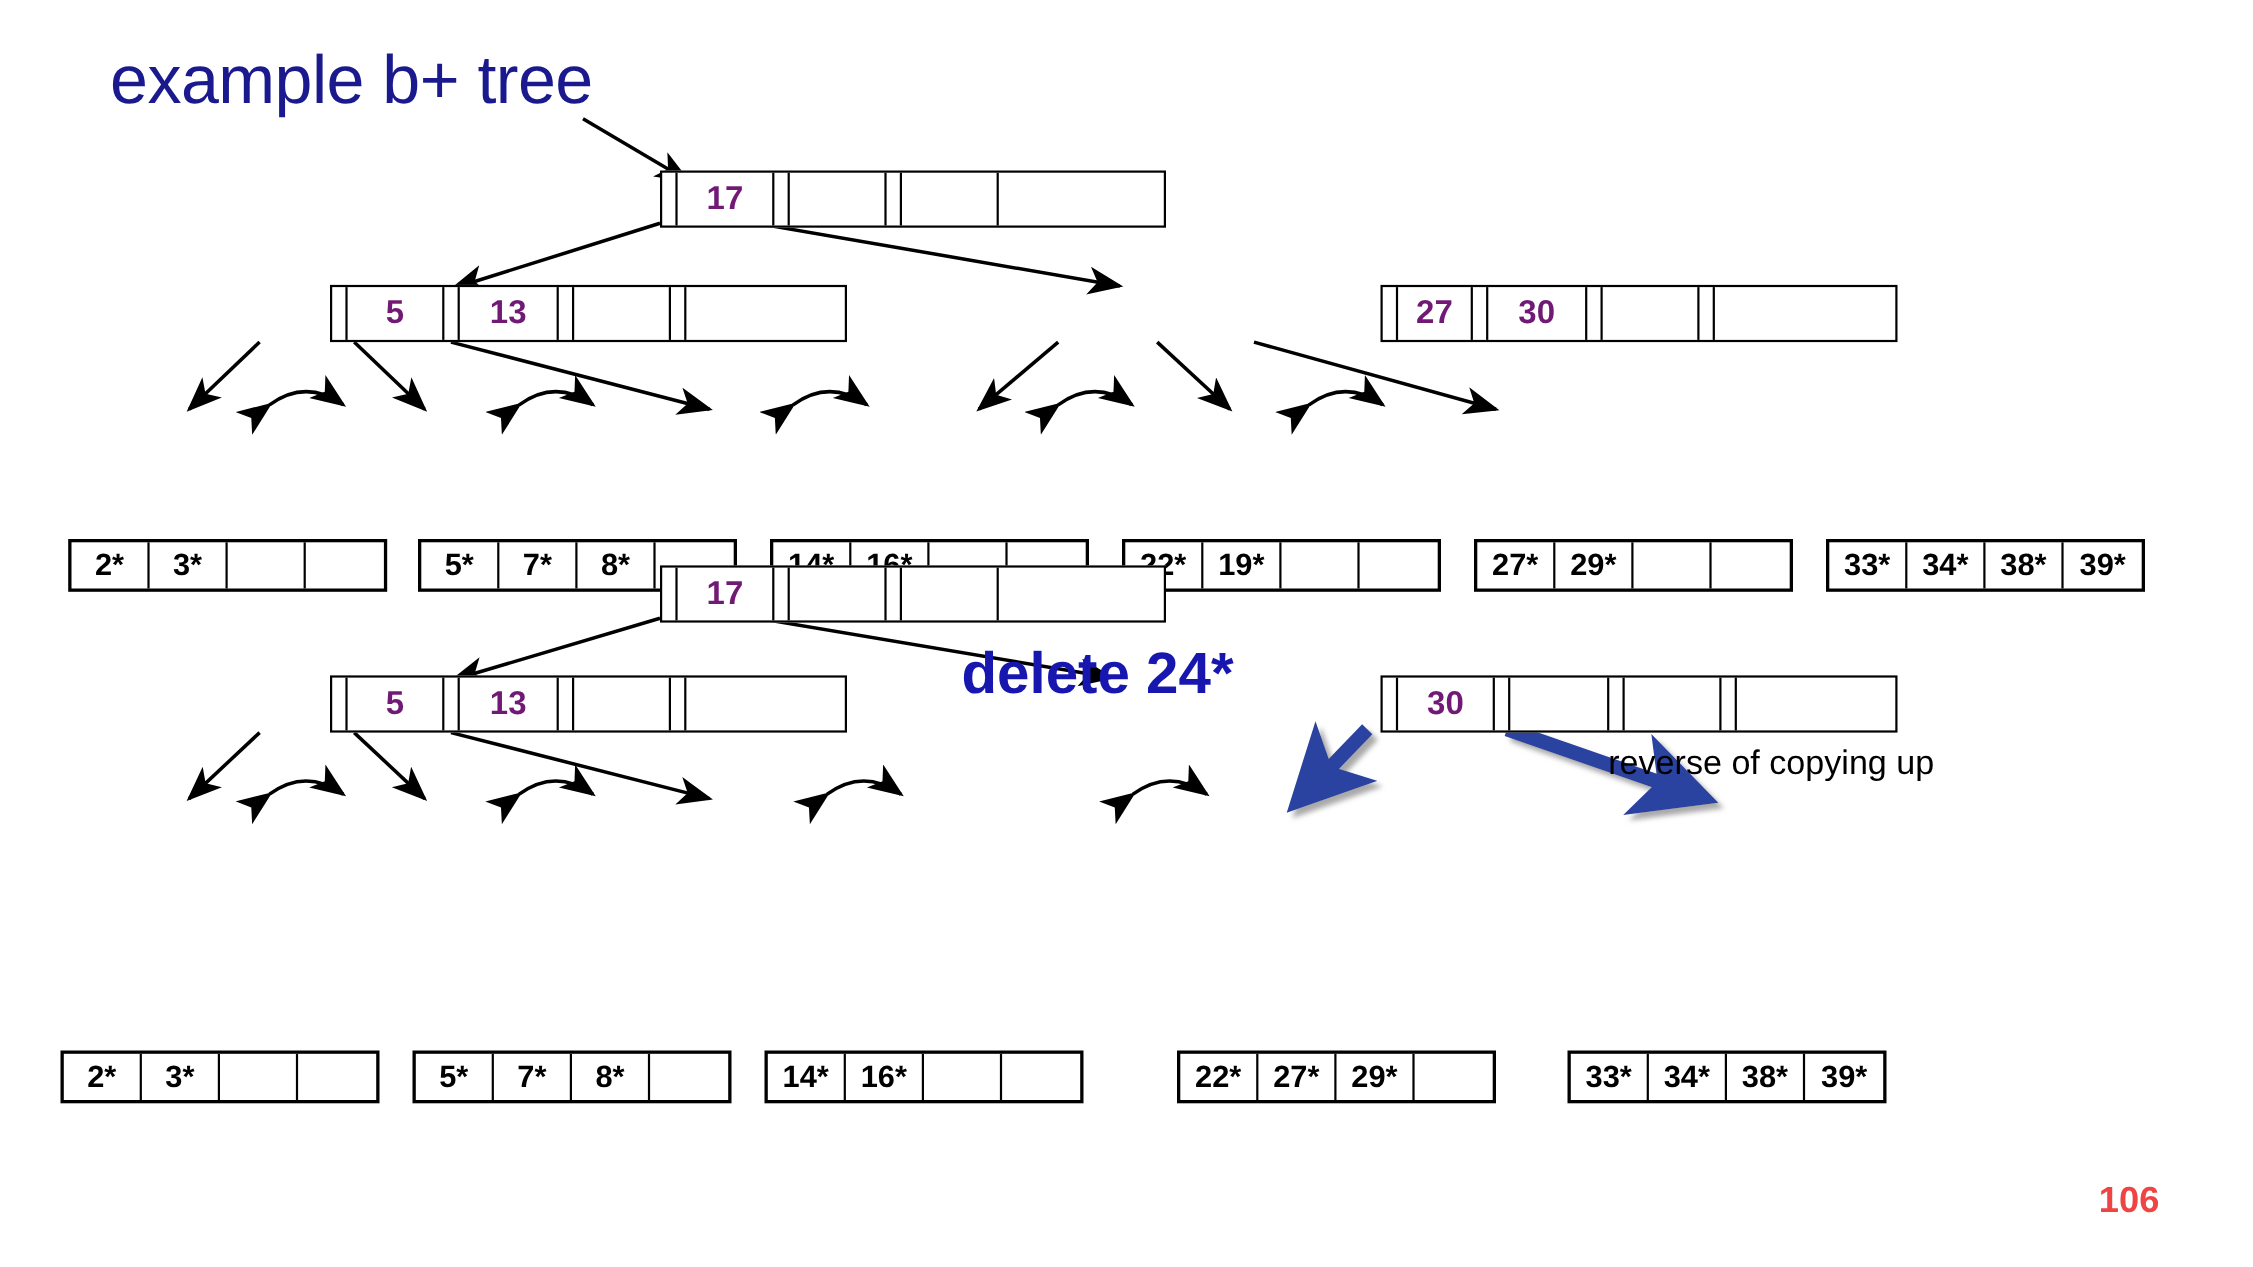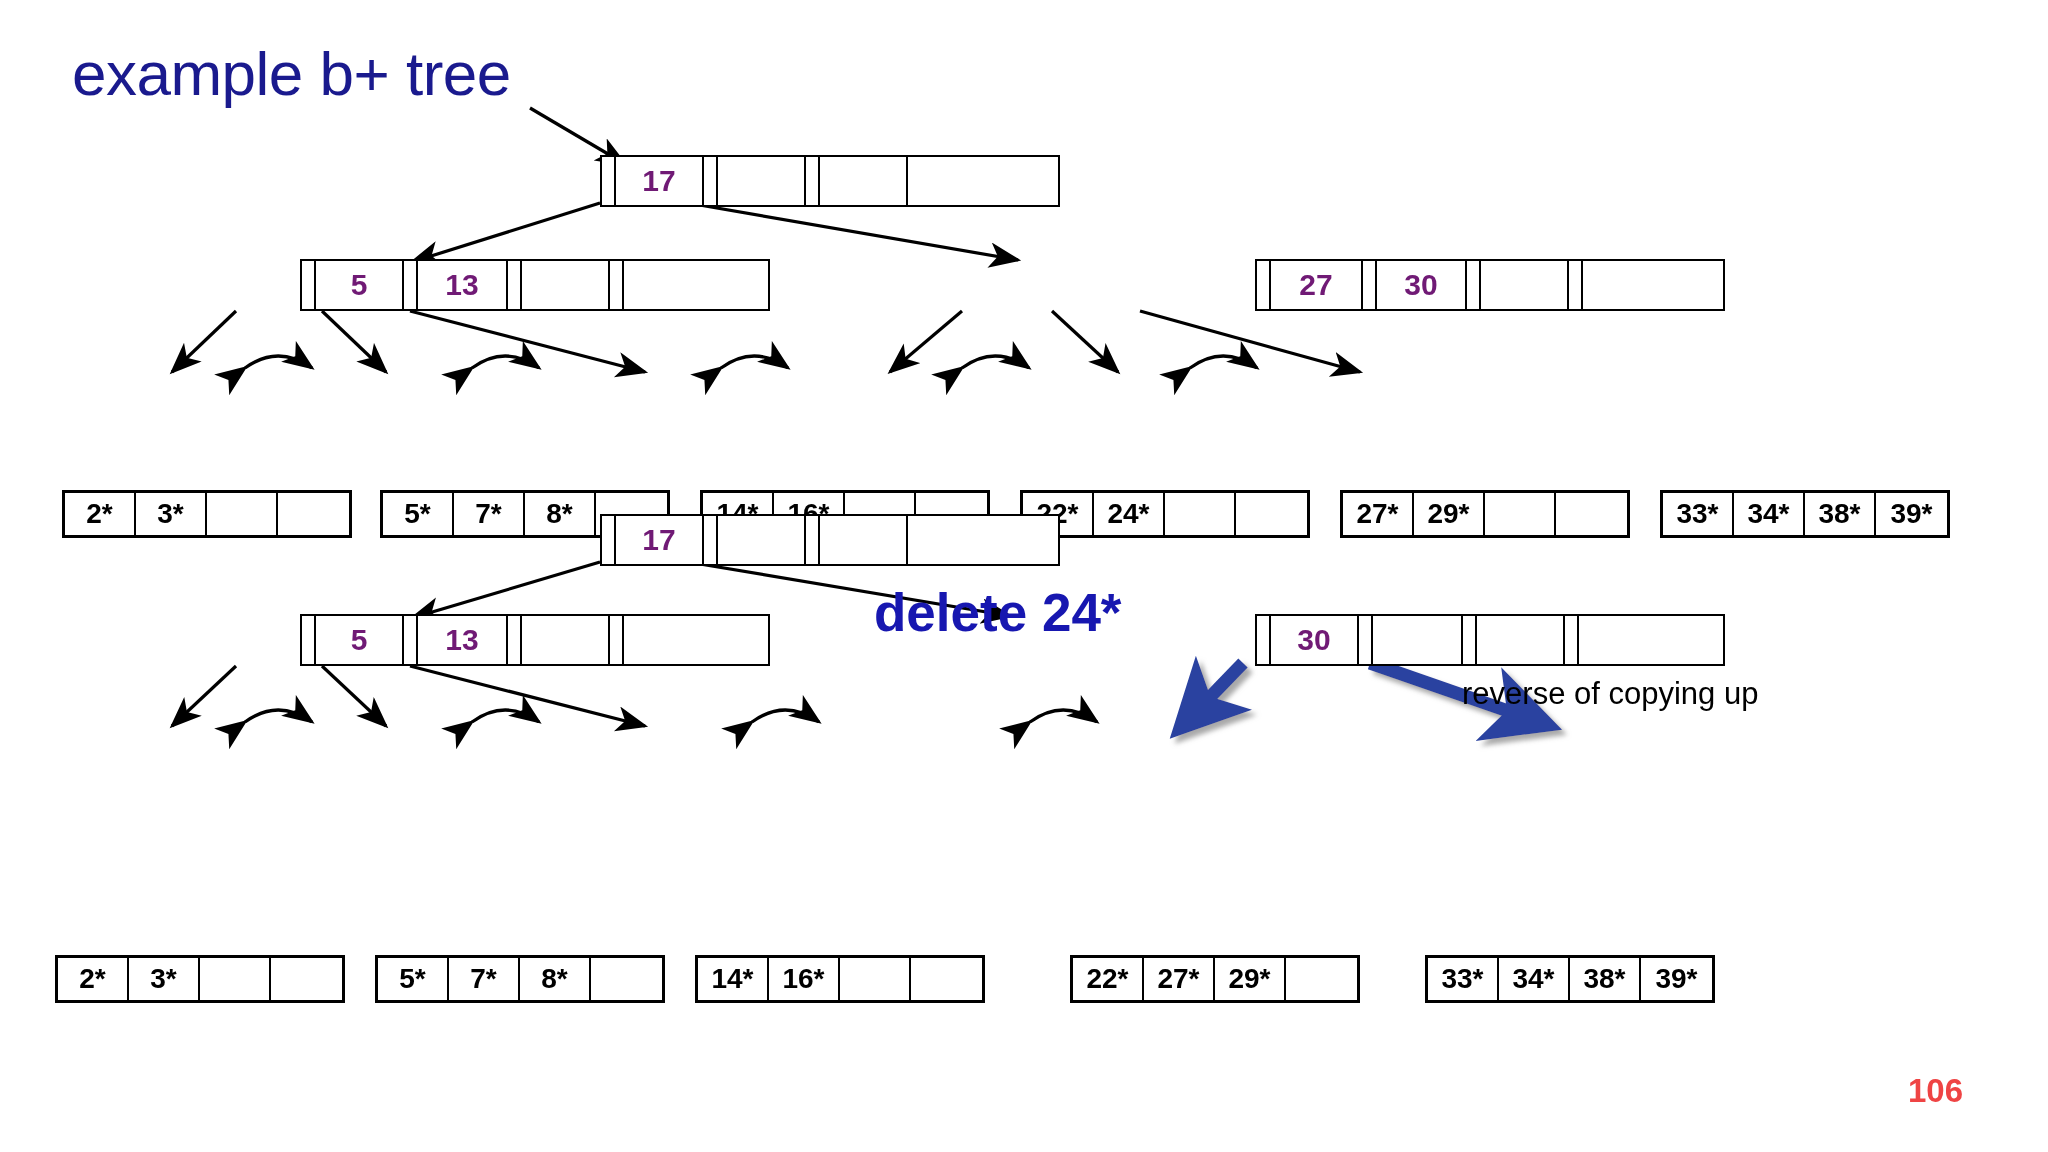--- a/index.html
+++ b/index.html
@@ -205,21 +205,21 @@
     </g>
 
     <g filter="url(#bshadow)">
       <line x1="1243" y1="663" x2="1186" y2="722" stroke="#2b43a0" stroke-width="13" marker-end="url(#bh)" stroke-linecap="butt"></line>
     </g>
     <g filter="url(#bshadow)">
       <line x1="1370" y1="663" x2="1540" y2="722" stroke="#2b43a0" stroke-width="13" marker-end="url(#bh)" stroke-linecap="butt"></line>
     </g>
   </svg>
 
-  <div class="title" style="left:72px; top:38px;">example b+ tree</div>
+  <div class="title" style="left:100px; top:38px;">example b+ tree</div>
 
   <div class="root-label" style="left:615px; top:180px;">root</div>
 
   <div class="subtitle" style="left:874px; top:582px;">delete 24*</div>
 
   <div class="note" style="left:1462px; top:630px;">delete from parent!</div>
   <div class="note" style="left:1462px; top:676px;">reverse of copying up</div>
 
   <div class="pagenum" style="left:1908px; top:1072px;">106</div>
 
@@ -239,21 +239,21 @@
     <div class="ptr"></div>
     <div class="key" style="width:90px;">13</div>
     <div class="ptr"></div>
     <div class="key" style="width:88px;"></div>
     <div class="ptr"></div>
     <div class="key last" style="width:86px;"></div>
   </div>
 
   <div class="node inode" style="left:1255px; top:259px; width:470px;">
     <div class="ptr"></div>
-    <div class="key" style="width:92px;">27</div>
+    <div class="key" style="width:68px;">27</div>
     <div class="ptr"></div>
     <div class="key" style="width:90px;">30</div>
     <div class="ptr"></div>
     <div class="key" style="width:88px;"></div>
     <div class="ptr"></div>
     <div class="key last" style="width:86px;"></div>
   </div>
 
   <div class="node leaf" style="left:62px; top:490px; width:290px;">
     <div class="cell" style="width:71px;">2*</div>
@@ -271,21 +271,21 @@
 
   <div class="node leaf" style="left:700px; top:490px; width:290px;">
     <div class="cell" style="width:71px;">14*</div>
     <div class="cell" style="width:71px;">16*</div>
     <div class="cell" style="width:71px;"></div>
     <div class="cell last" style="width:71px;"></div>
   </div>
 
   <div class="node leaf" style="left:1020px; top:490px; width:290px;">
     <div class="cell" style="width:71px;">22*</div>
-    <div class="cell" style="width:71px;">24*</div>
+    <div class="cell" style="width:71px;">19*</div>
     <div class="cell" style="width:71px;"></div>
     <div class="cell last" style="width:71px;"></div>
   </div>
 
   <div class="node leaf" style="left:1340px; top:490px; width:290px;">
     <div class="cell" style="width:71px;">27*</div>
     <div class="cell" style="width:71px;">29*</div>
     <div class="cell" style="width:71px;"></div>
     <div class="cell last" style="width:71px;"></div>
   </div>

